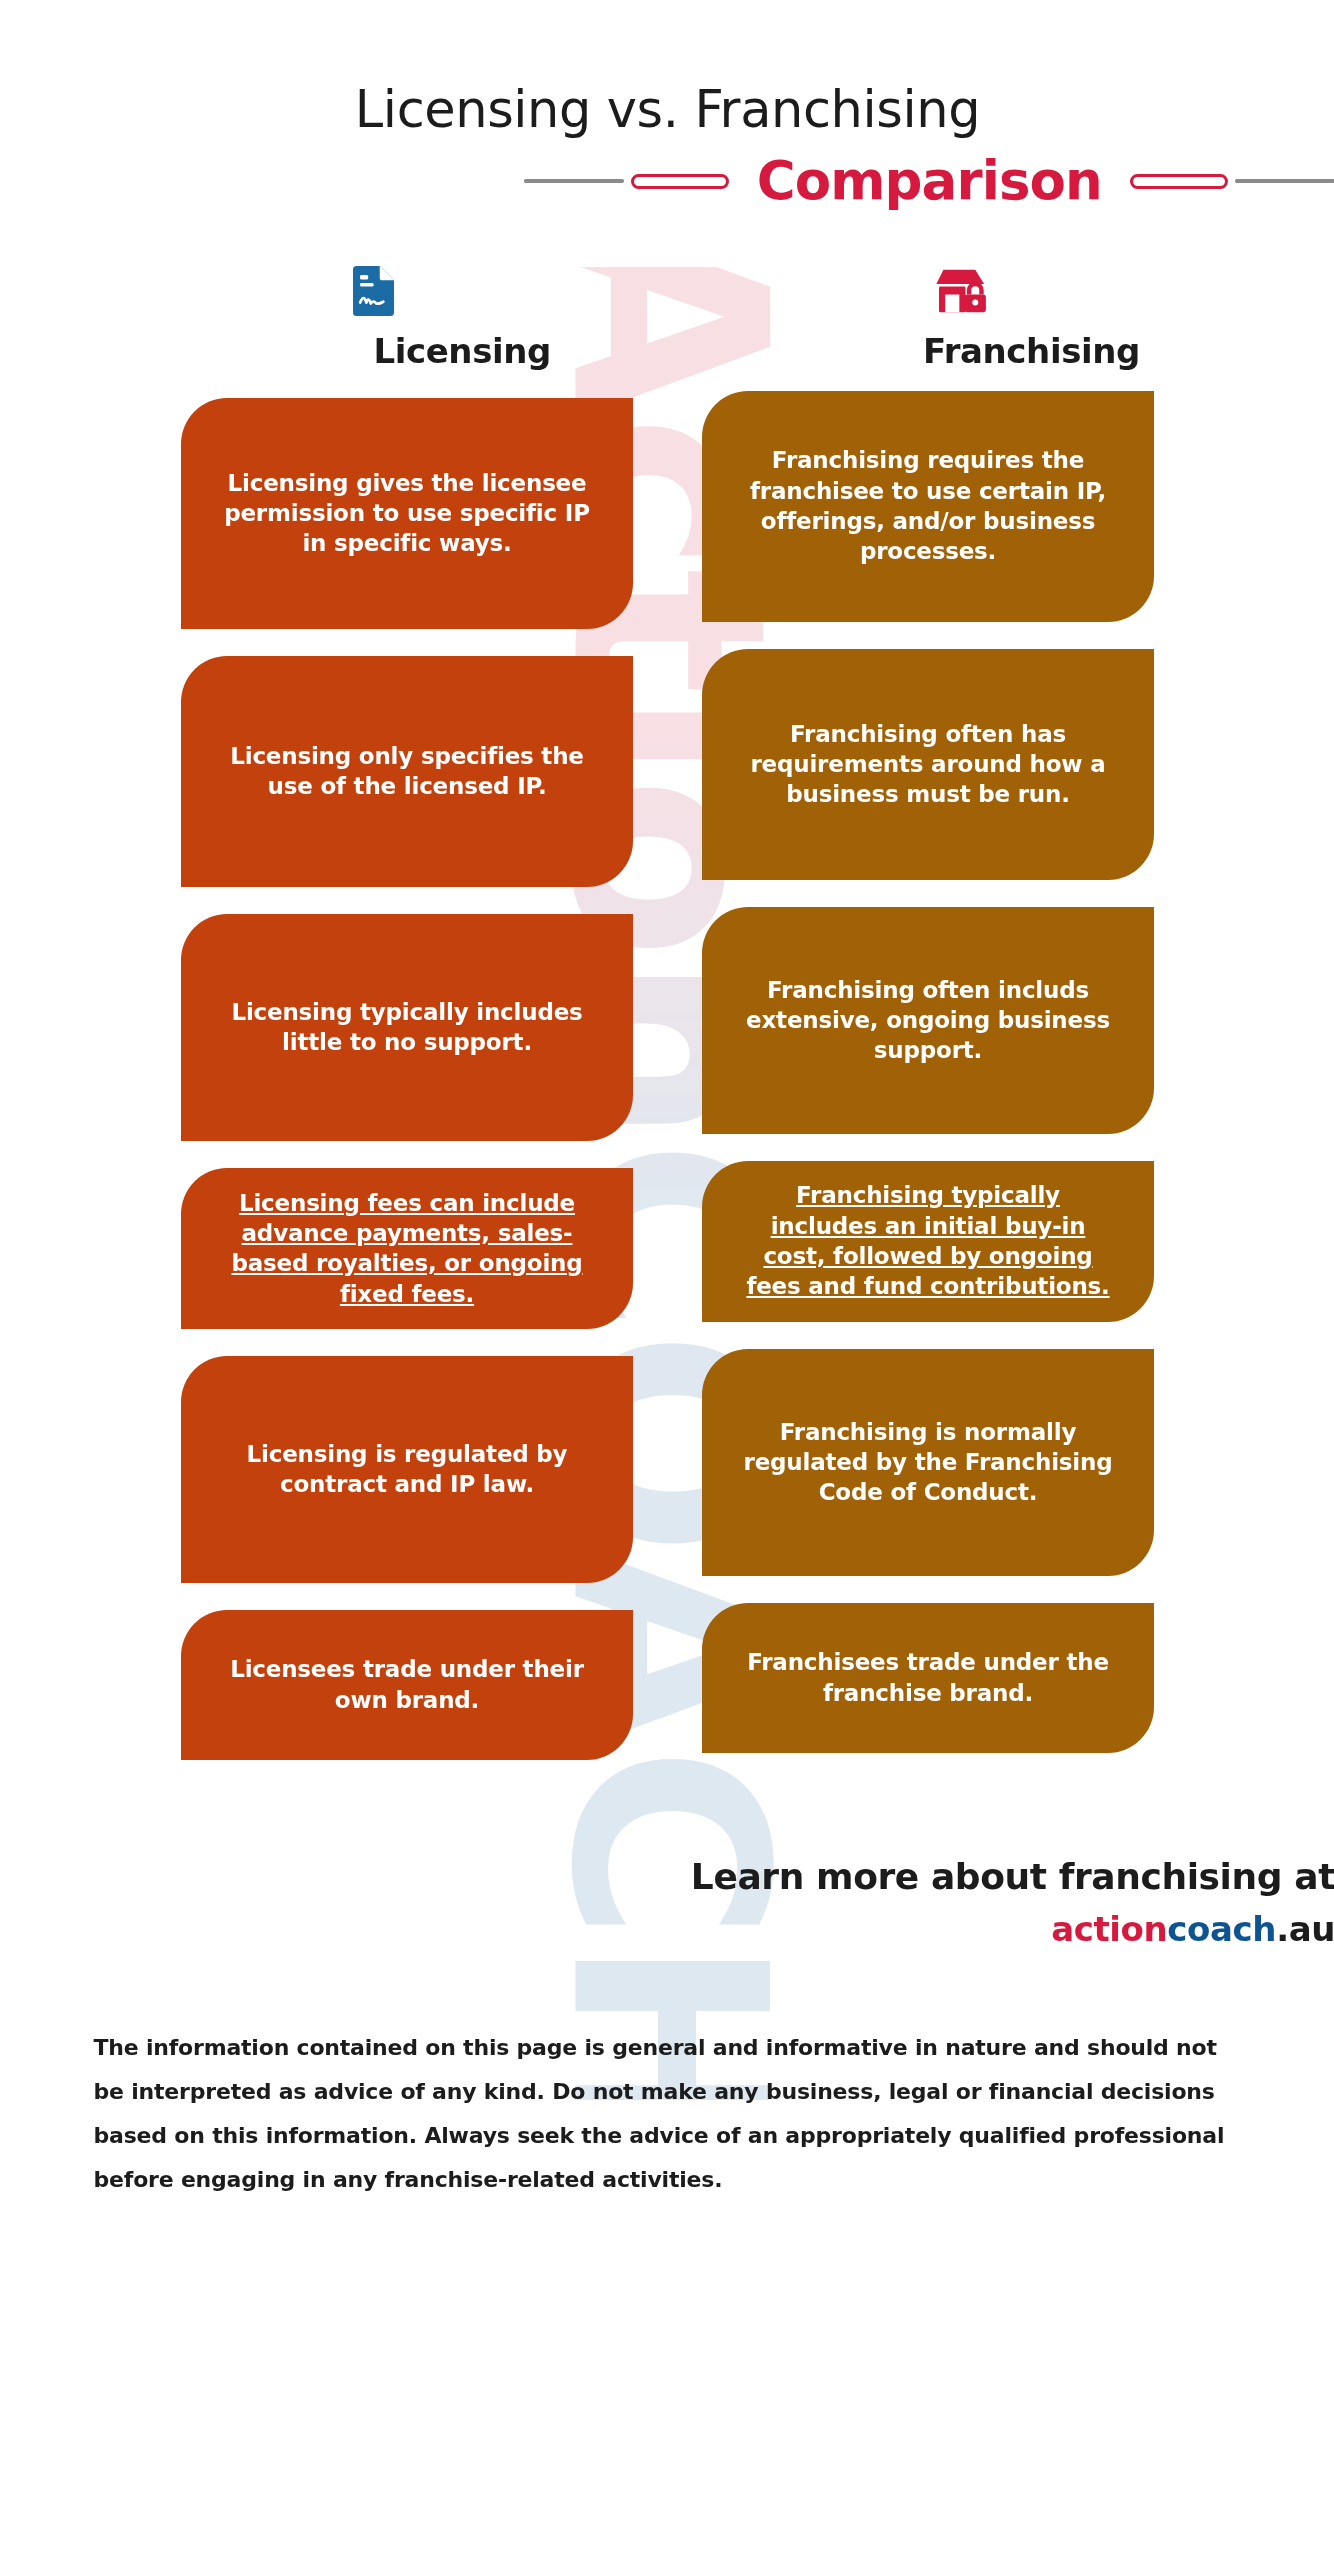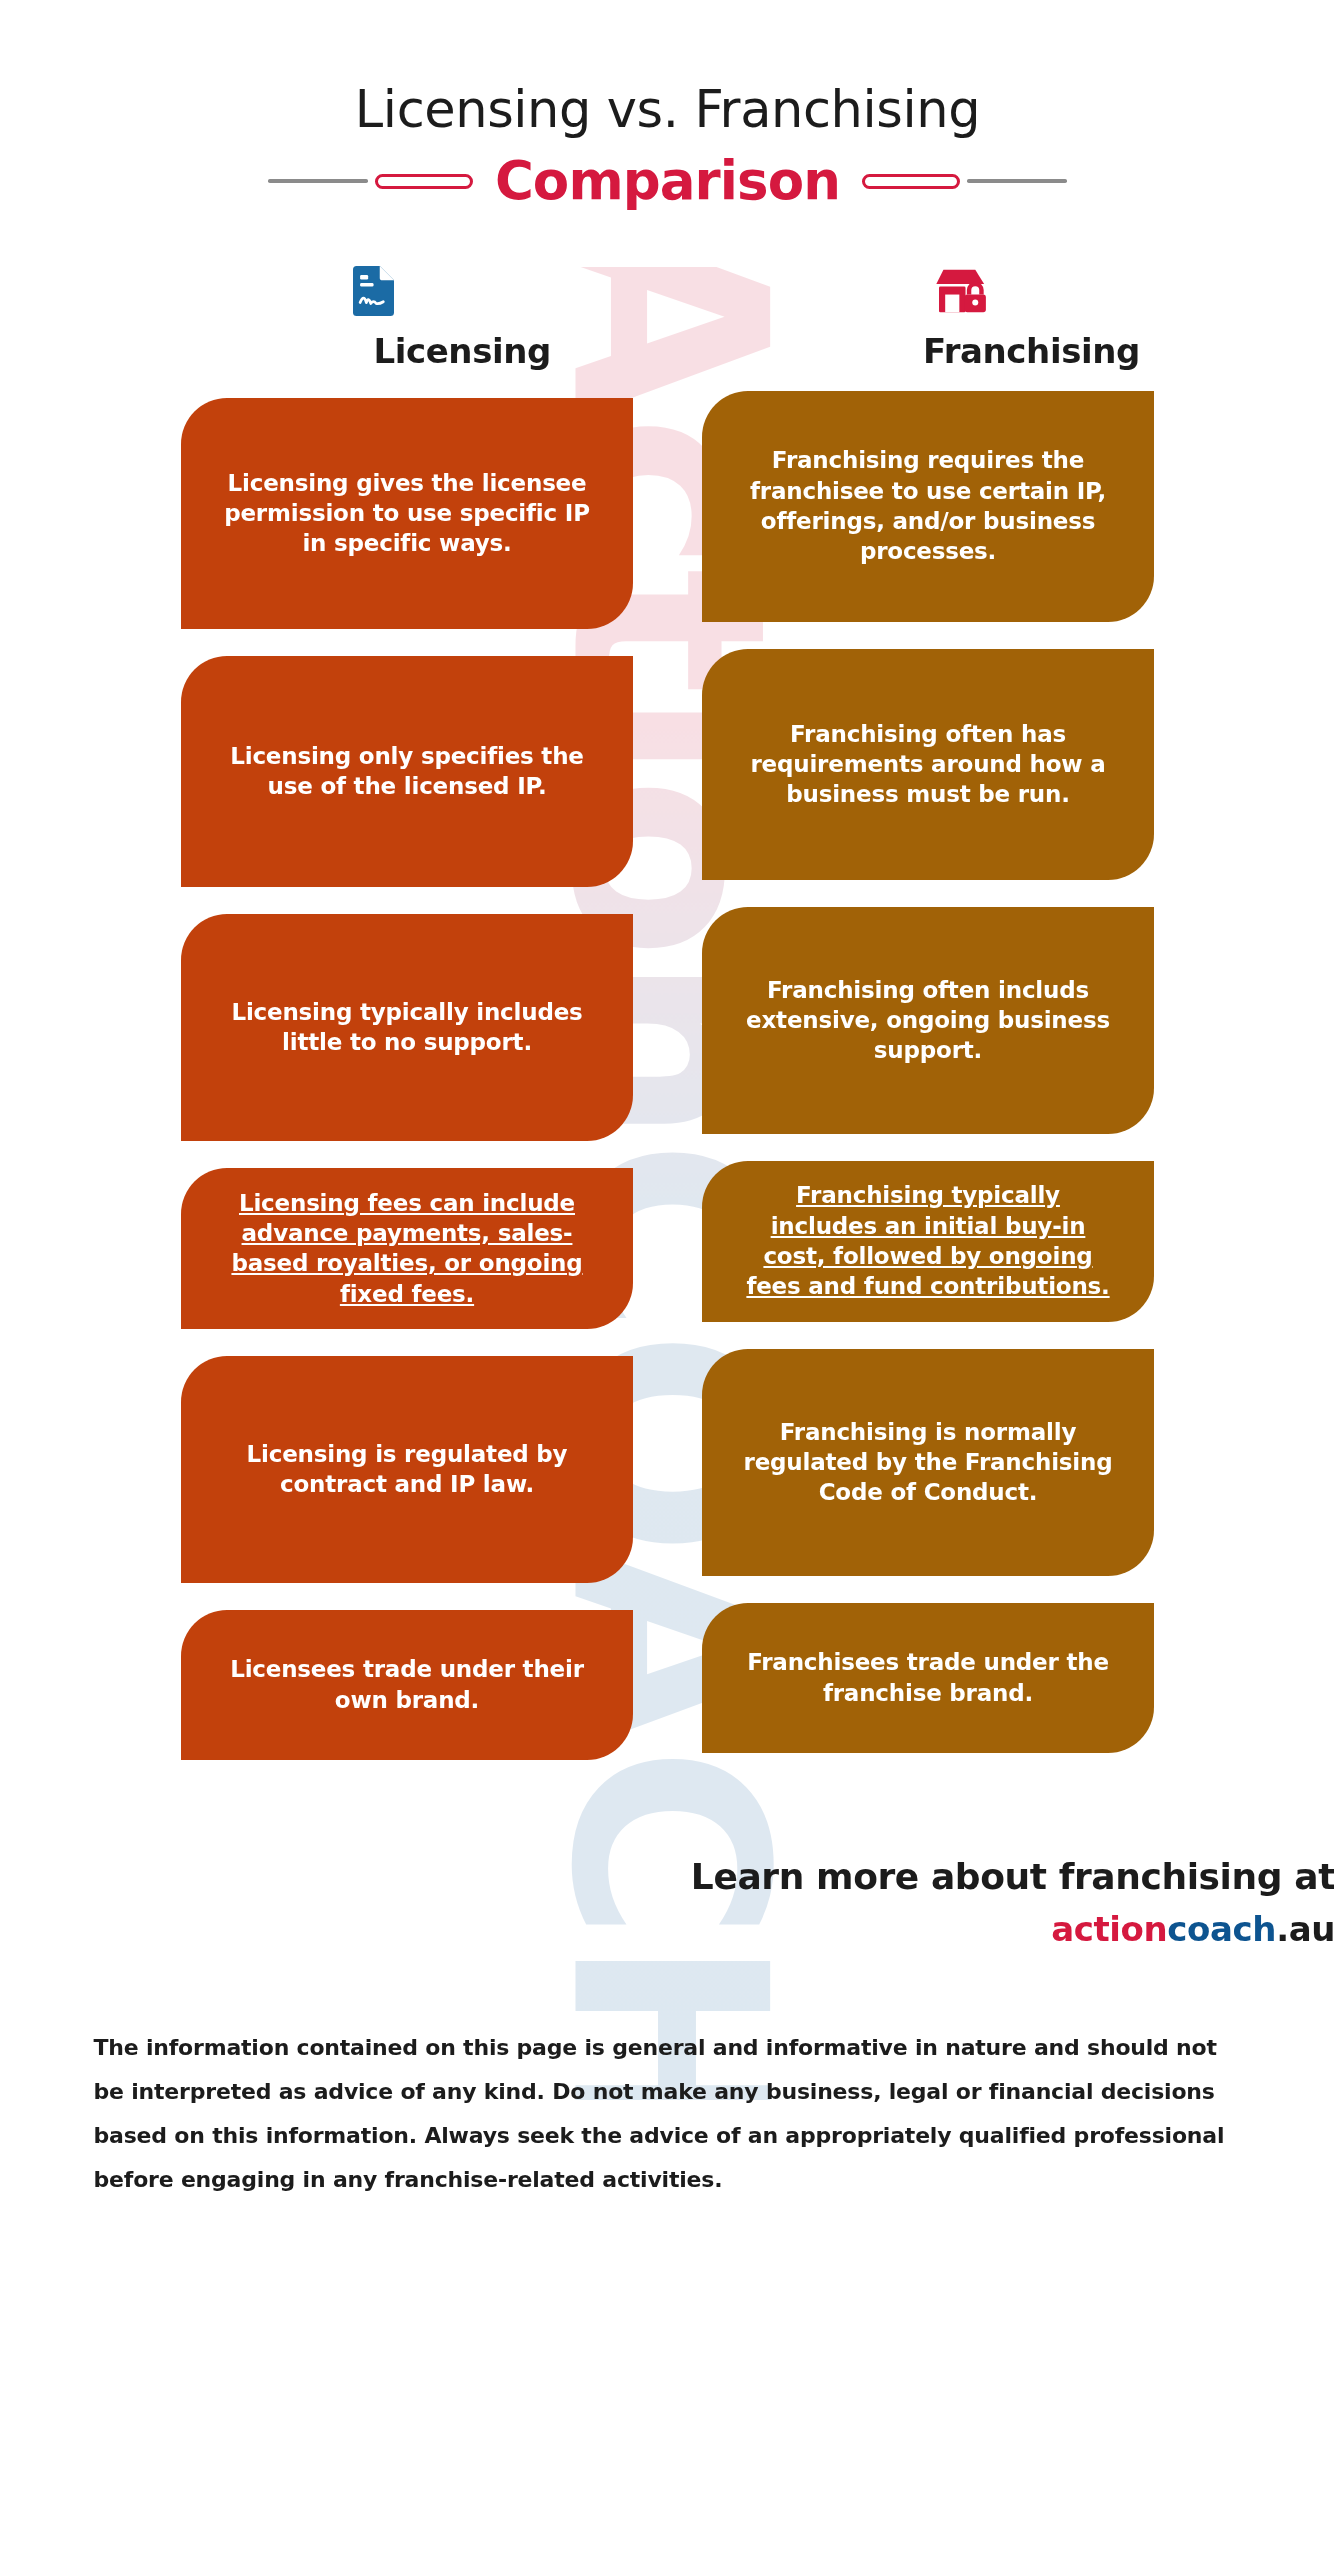--- a/index.html
+++ b/index.html
@@ -35,21 +35,21 @@
 
   
   #header{ position:relative; z-index:3; padding-top:82px; text-align:center; }
   #main-title{
     font-family:"DejaVu Sans", sans-serif;
     font-size:51px; font-weight:400; color:#1c1c1c;
     letter-spacing:-0.4px; line-height:1.1;
   }
   #subtitle-row{
     margin-top:12.5px;
-    display:flex; align-items:center; justify-content:center; gap:6px;
+    display:flex; align-items:center; justify-content:flex-end; gap:12px;
   }
   #subtitle{
     font-family:"DejaVu Sans", sans-serif;
     font-size:53px; font-weight:800; color:#d5193f;
     letter-spacing:-0.9px; padding:0 16px; line-height:1.15;
   }
   .deco{ display:flex; align-items:center; }
   .deco-line{ width:100px; height:3.6px; background:#8b8b8b; border-radius:1.8px; }
   .deco-bar{
     width:98px; height:15px; border:3.6px solid #d5193f; border-radius:8px;

